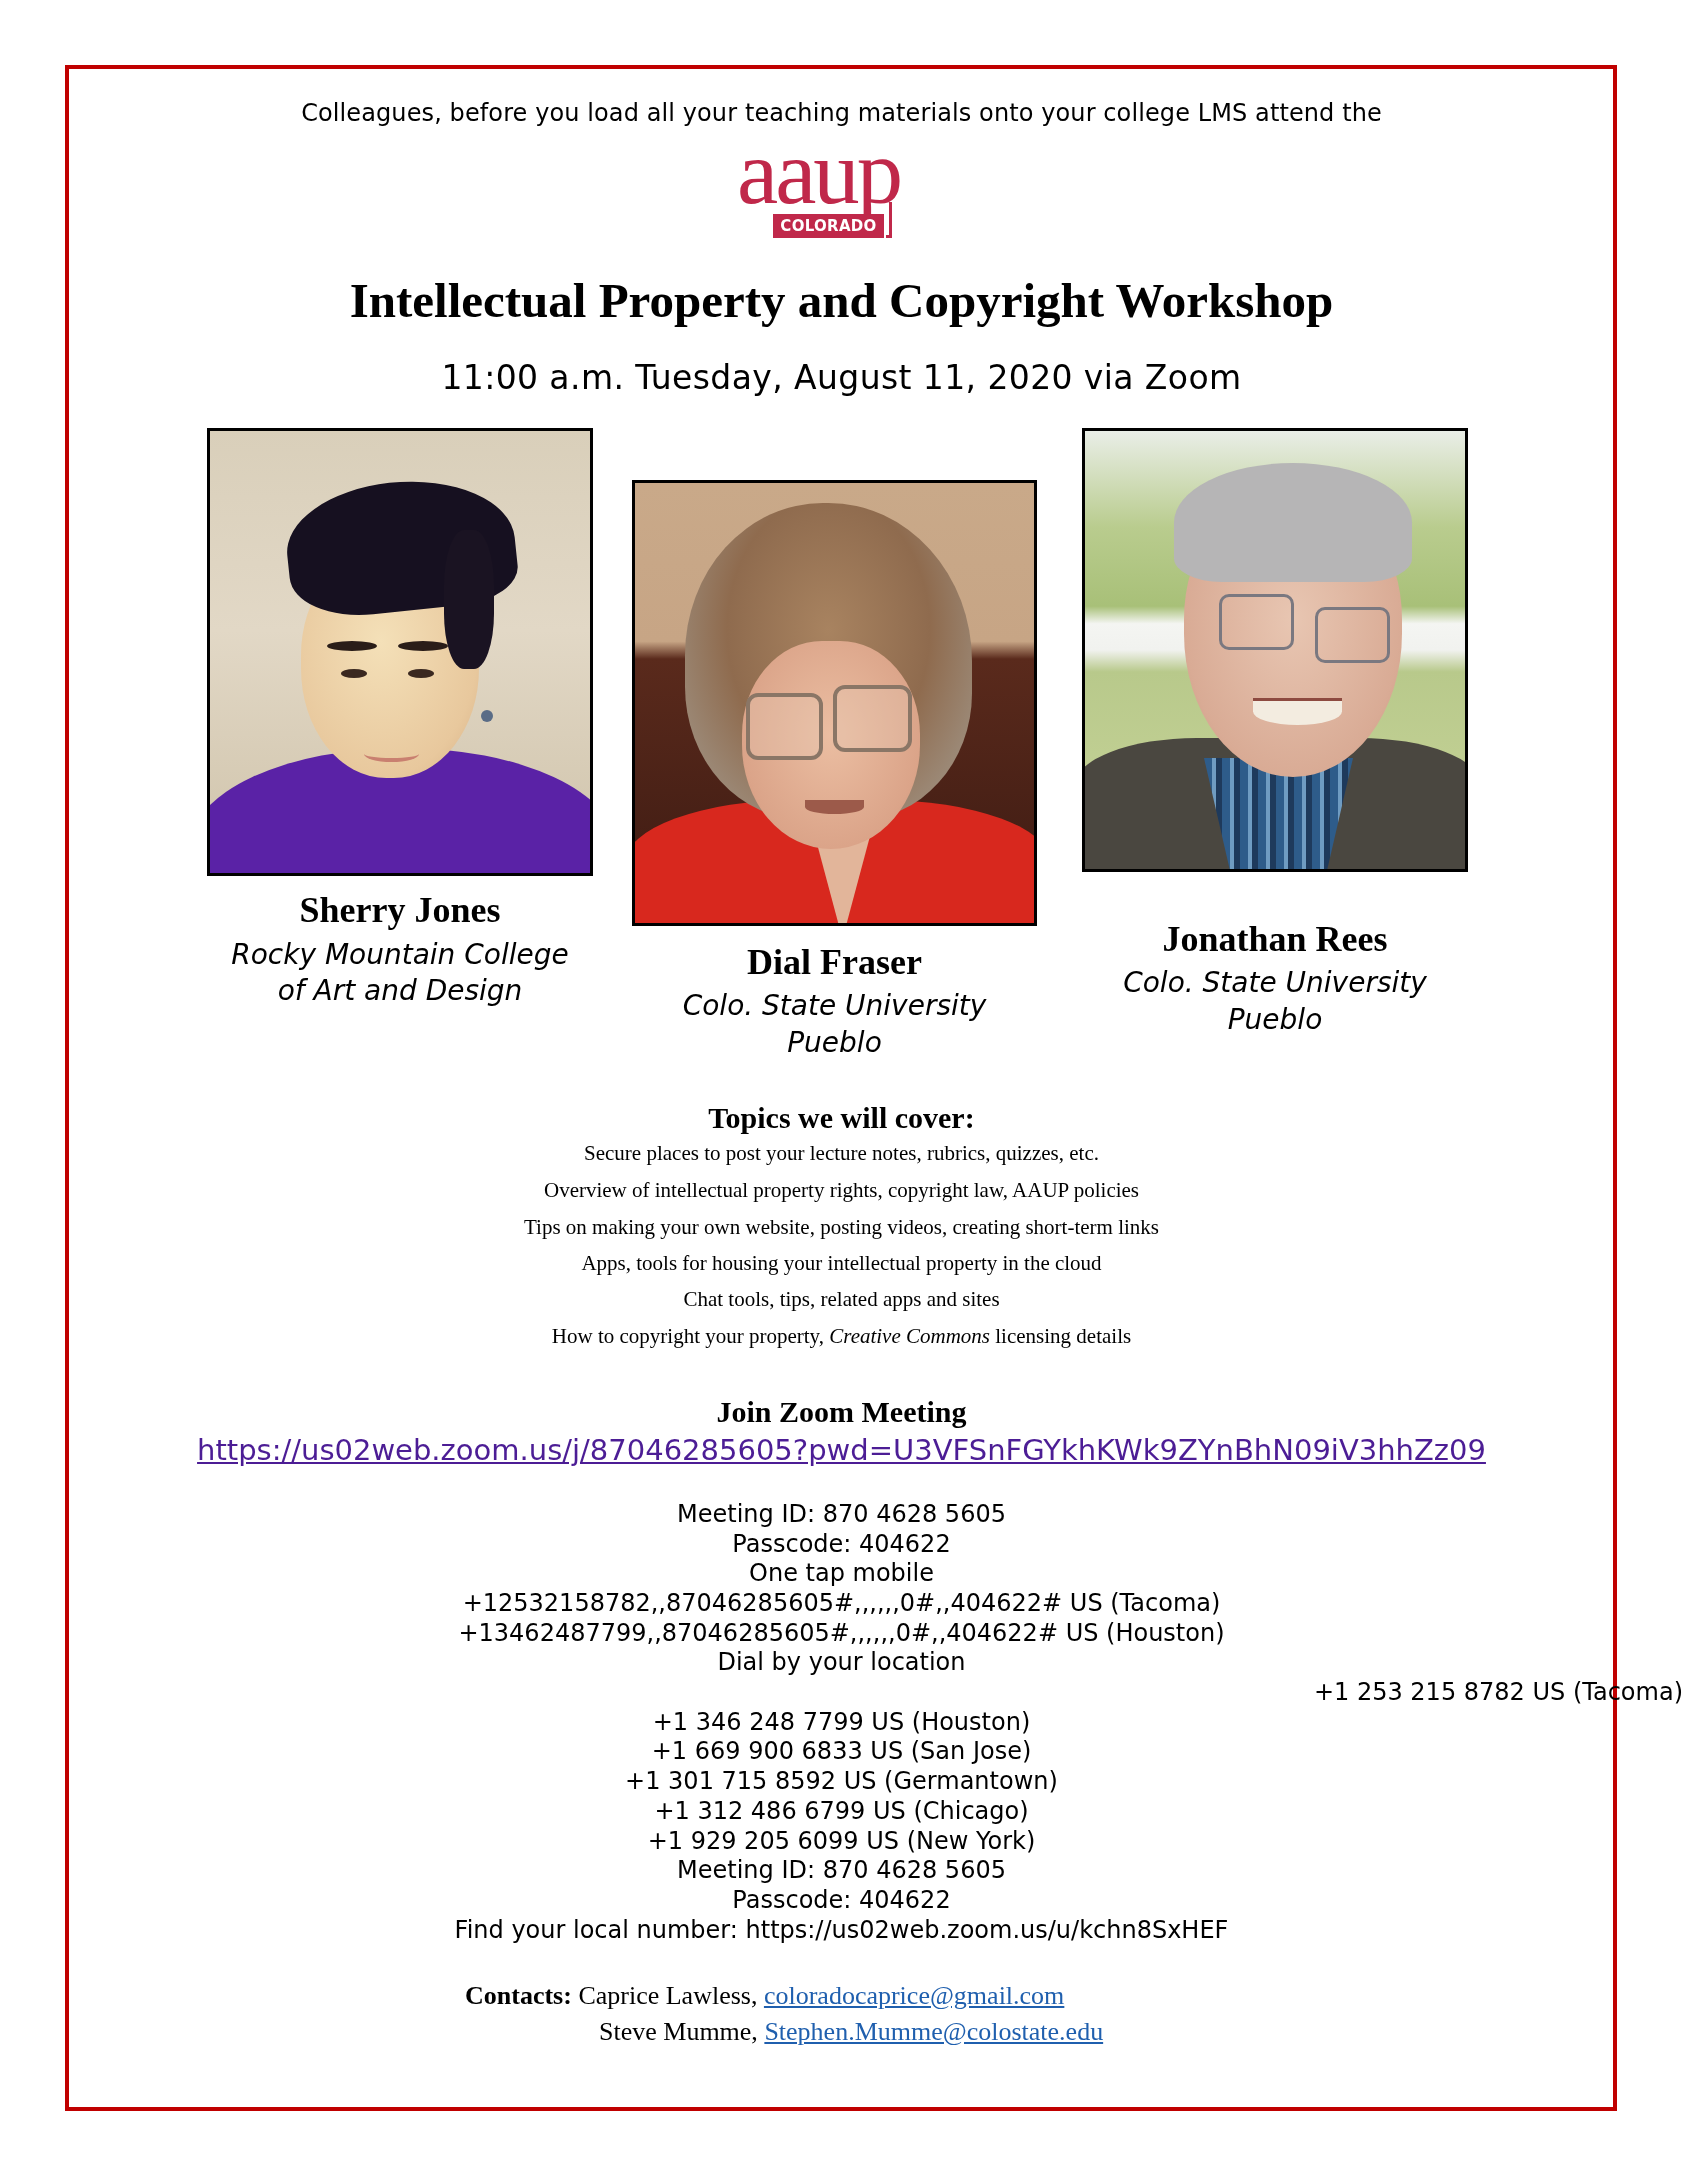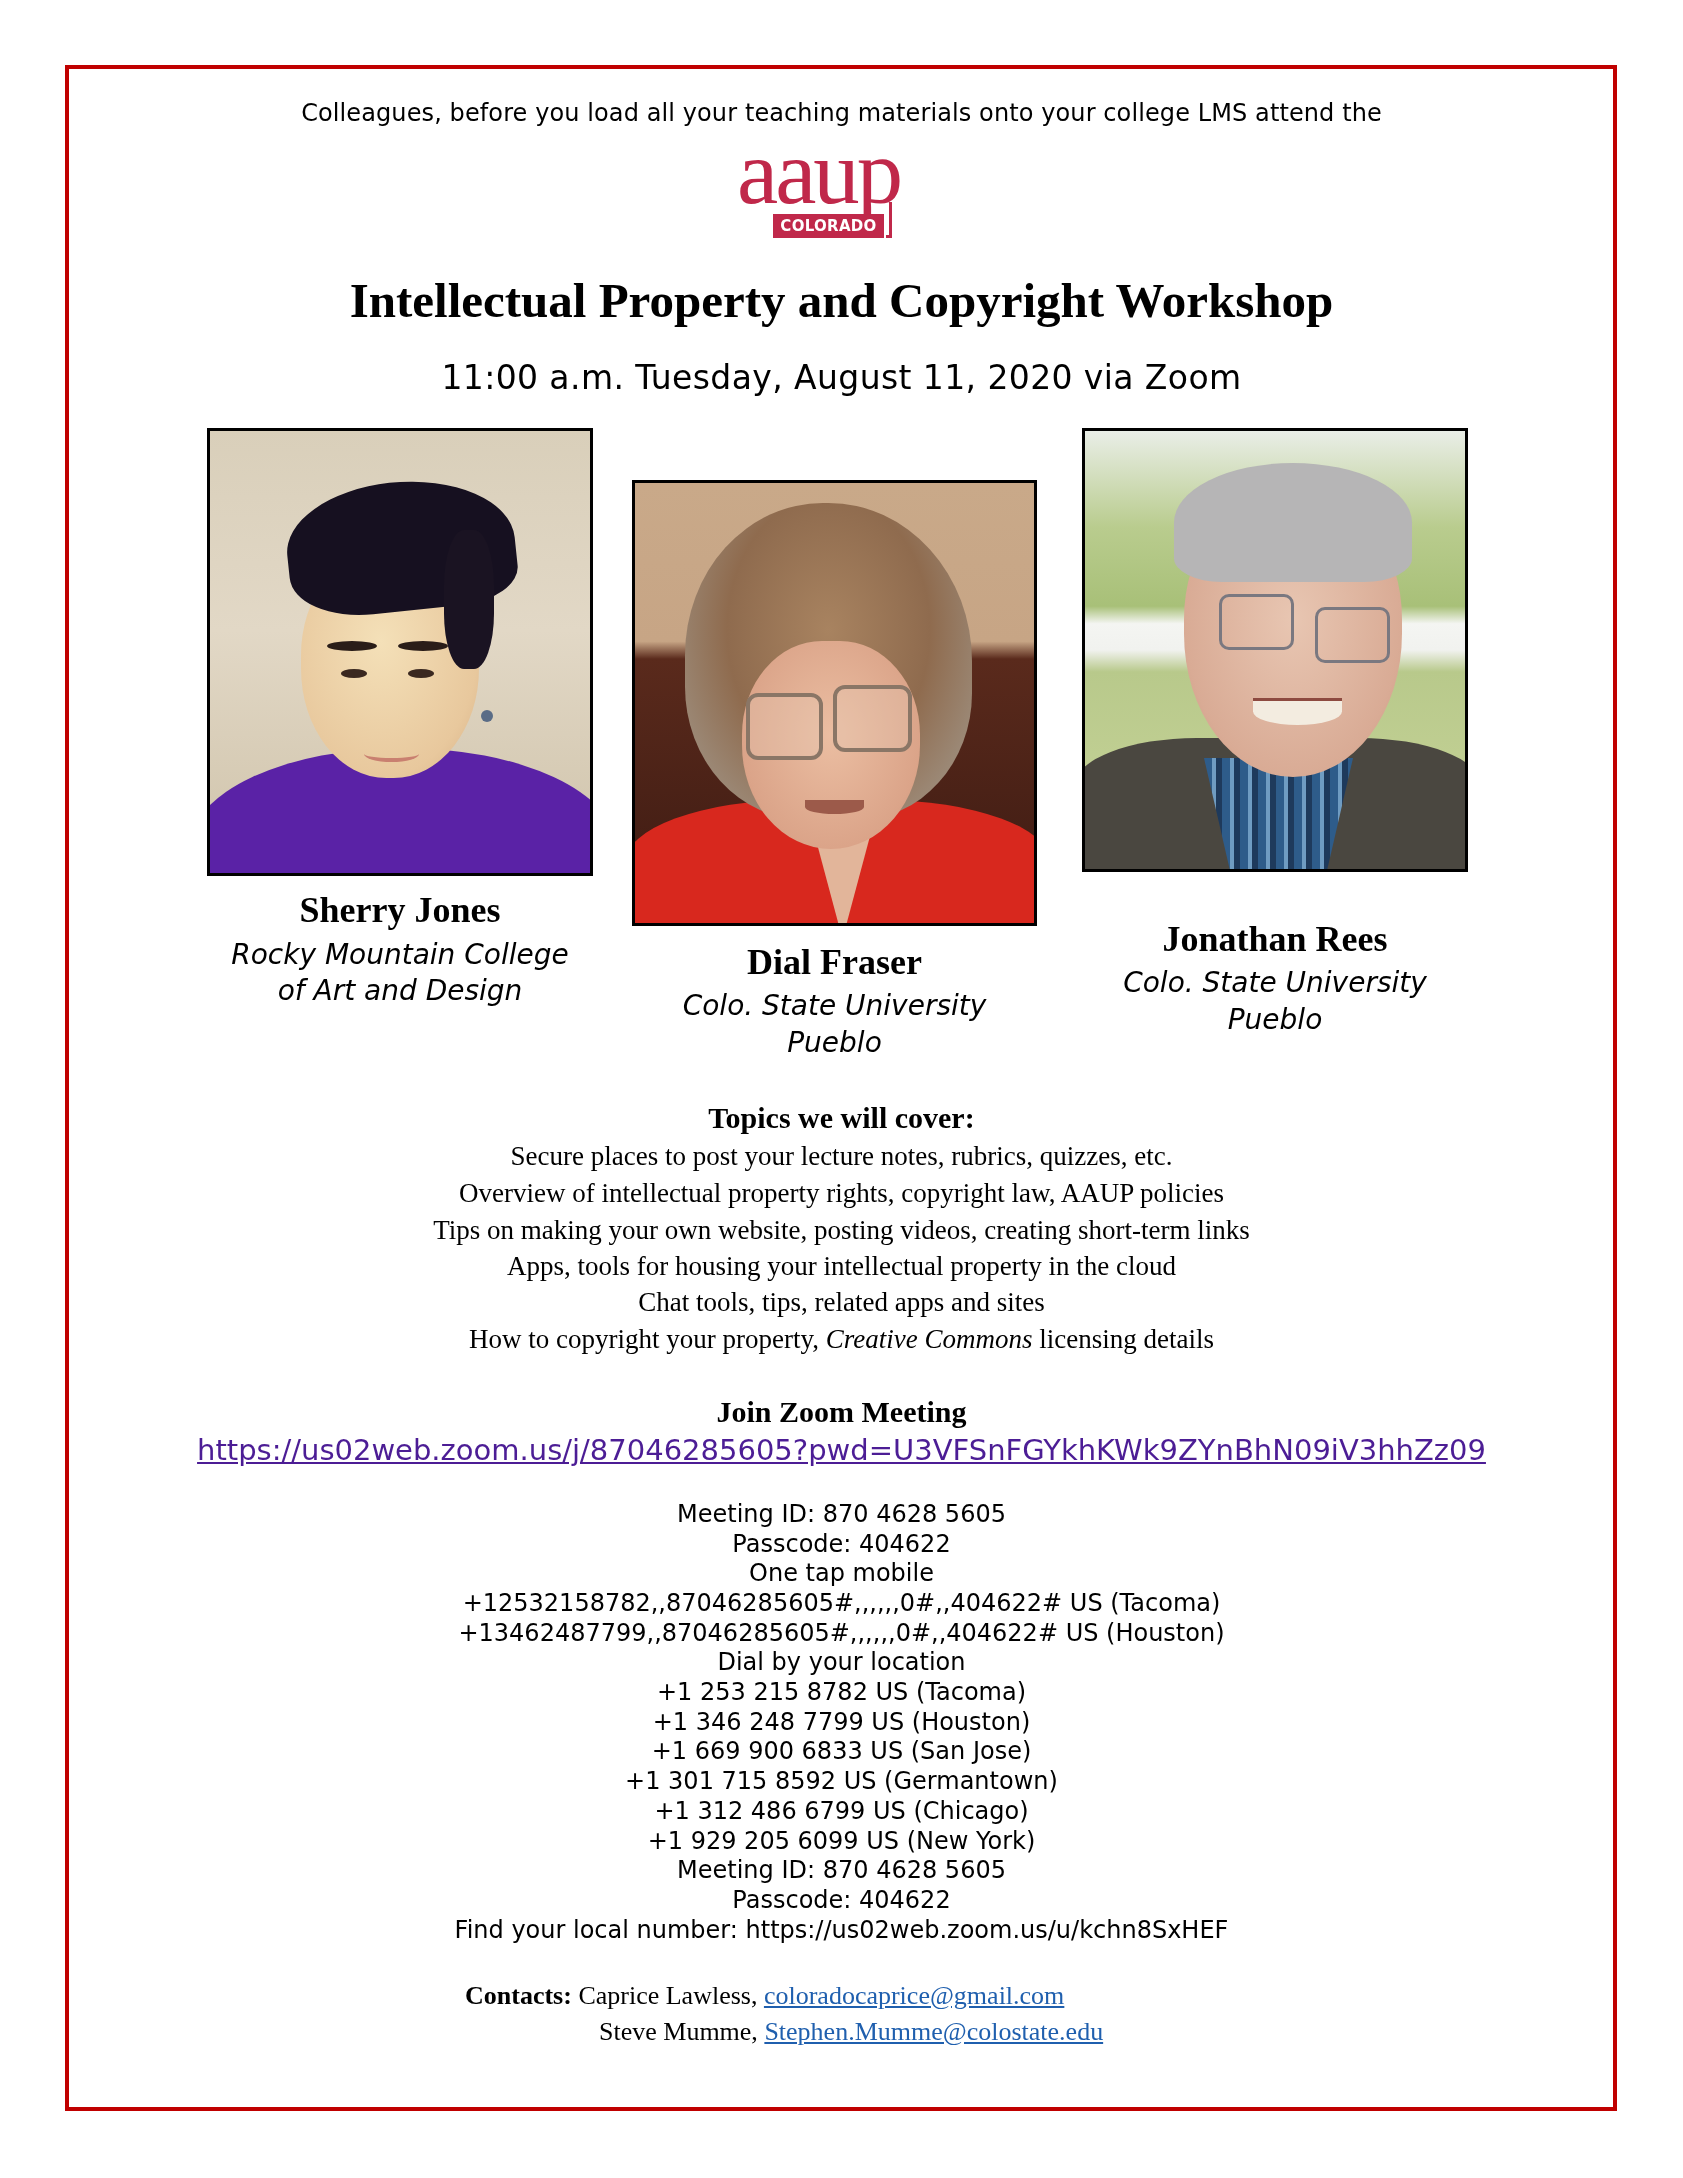--- a/index.html
+++ b/index.html
@@ -23,21 +23,21 @@
   .photo { position:absolute; border:3px solid #000; box-sizing:border-box; overflow:hidden; }
   .p1 { left:207px; top:428px; width:386px; height:448px; background:linear-gradient(180deg,#d9cfba 0%,#e2d8c6 45%,#cfc3aa 100%); }
   .p2 { left:632px; top:480px; width:405px; height:446px; background:linear-gradient(180deg,#c9a989 0%,#c7a585 36%,#5a2a1c 40%,#3c1a12 100%); }
   .p3 { left:1082px; top:428px; width:386px; height:444px; background:linear-gradient(180deg,#e9eee7 0%,#b9cc8e 22%,#a8c078 40%,#f4f5f2 44%,#f1f2ef 50%,#b8c98b 55%,#c9d59a 100%); }
   .shape { position:absolute; }
 
   .name { position:absolute; text-align:center; font-family:"Liberation Serif", "DejaVu Serif", serif; font-weight:bold; font-size:36px; white-space:nowrap; }
   .aff { position:absolute; text-align:center; font-family:"DejaVu Sans", sans-serif; font-style:italic; font-size:28px; line-height:37px; white-space:nowrap; }
 
   .topics-head { top:1101px; font-size:30px; font-weight:bold; font-family:"Liberation Serif", "DejaVu Serif", serif; }
-  .topic { font-size:27px; font-family:"Liberation Serif", "DejaVu Serif", serif; }
+  .topic { font-size:21px; font-family:"Liberation Serif", "DejaVu Serif", serif; }
 
   .join-head { top:1395px; font-size:30px; font-weight:bold; font-family:"Liberation Serif", "DejaVu Serif", serif; }
   .join-link { top:1433px; font-size:29px; color:#4c1d95; text-decoration:underline; font-family:"DejaVu Sans", sans-serif; }
 
   .meet { font-size:24px; font-family:"DejaVu Sans", sans-serif; }
 
   .contacts { position:absolute; left:465px; font-size:26px; font-family:"Liberation Serif", "DejaVu Serif", serif; white-space:nowrap; }
   .contacts a { color:#1f5fae; text-decoration:underline; }
 </style>
 </head>
@@ -114,21 +114,21 @@
 
 <div class="center-line join-head">Join Zoom Meeting</div>
 <div class="center-line join-link">https://us02web.zoom.us/j/87046285605?pwd=U3VFSnFGYkhKWk9ZYnBhN09iV3hhZz09</div>
 
 <div class="center-line meet" style="top:1500px;">Meeting ID: 870 4628 5605</div>
 <div class="center-line meet" style="top:1530px;">Passcode: 404622</div>
 <div class="center-line meet" style="top:1559px;">One tap mobile</div>
 <div class="center-line meet" style="top:1589px;">+12532158782,,87046285605#,,,,,,0#,,404622# US (Tacoma)</div>
 <div class="center-line meet" style="top:1619px;">+13462487799,,87046285605#,,,,,,0#,,404622# US (Houston)</div>
 <div class="center-line meet" style="top:1648px;">Dial by your location</div>
-<div class="center-line meet" style="top:1678px;">+1 253 215 8782 US (Tacoma)</div>
+<div class="center-line meet" style="top:1678px;text-align:right;">+1 253 215 8782 US (Tacoma)</div>
 <div class="center-line meet" style="top:1708px;">+1 346 248 7799 US (Houston)</div>
 <div class="center-line meet" style="top:1737px;">+1 669 900 6833 US (San Jose)</div>
 <div class="center-line meet" style="top:1767px;">+1 301 715 8592 US (Germantown)</div>
 <div class="center-line meet" style="top:1797px;">+1 312 486 6799 US (Chicago)</div>
 <div class="center-line meet" style="top:1827px;">+1 929 205 6099 US (New York)</div>
 <div class="center-line meet" style="top:1856px;">Meeting ID: 870 4628 5605</div>
 <div class="center-line meet" style="top:1886px;">Passcode: 404622</div>
 <div class="center-line meet" style="top:1916px;">Find your local number: https://us02web.zoom.us/u/kchn8SxHEF</div>
 
 <div class="contacts" style="top:1981px;">

